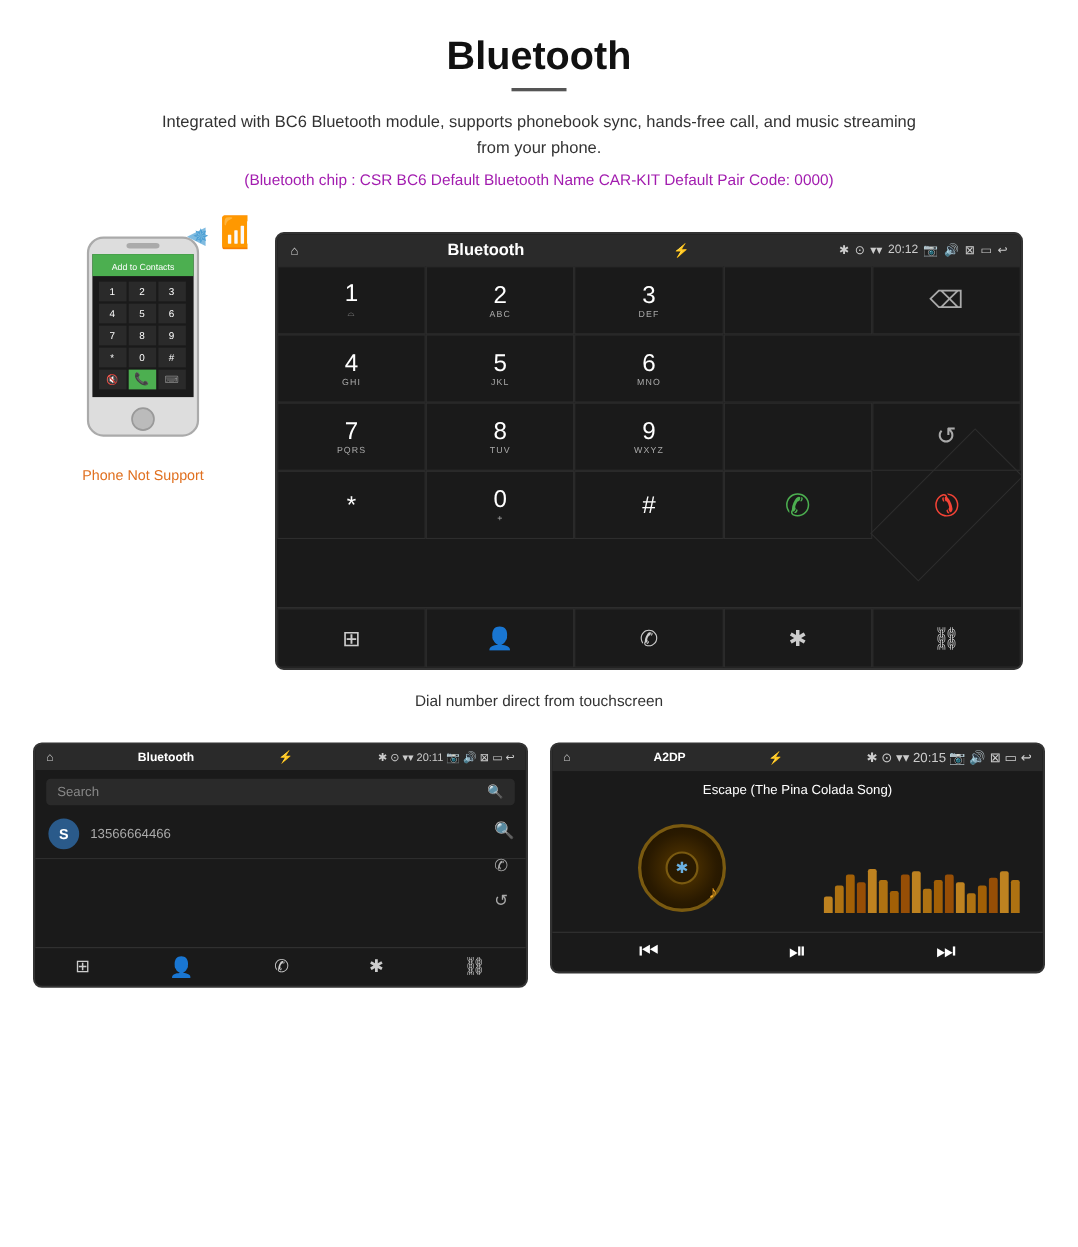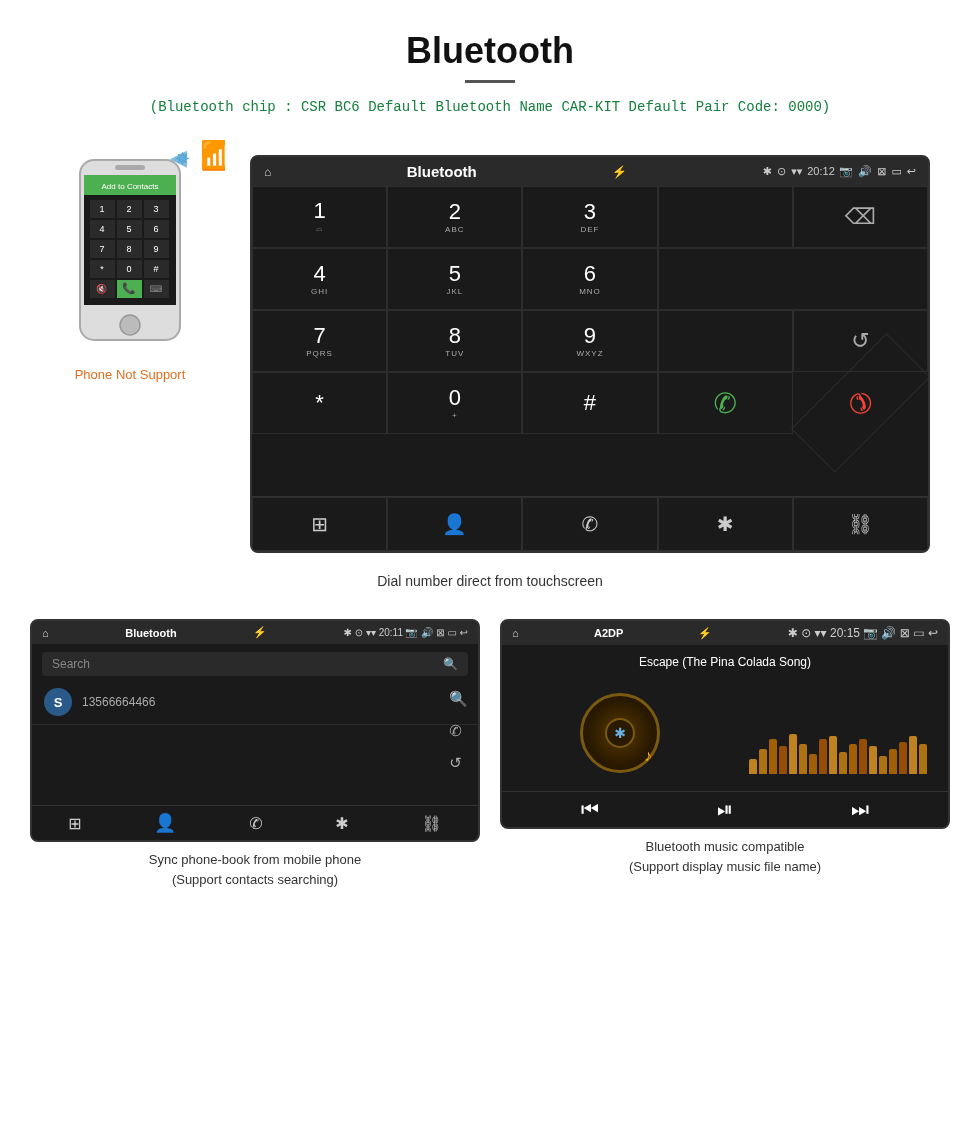--- a/index.html
+++ b/index.html
@@ -29,23 +29,22 @@
     }
     .page-description {
       font-size: 15px;
       color: #333;
       line-height: 1.6;
       max-width: 700px;
       margin: 0 auto 8px;
     }
     .bluetooth-specs {
       font-size: 14px;
-      color: #15803d;
+      color: #a21caf;
       margin-bottom: 20px;
-      font-family: Liberation Mono, monospace;
     }
 
     
     .main-section {
       display: flex;
       align-items: flex-start;
       padding: 10px 30px;
       gap: 20px;
     }
     .phone-image-col {
@@ -321,20 +320,21 @@
     .screen-device-wrapper {
       position: relative;
     }
   </style>
 </head>
 <body>
 
 <div class="page-title-section">
   <h1 class="page-title">Bluetooth</h1>
   <div class="title-underline"></div>
+  <p class="page-description">Integrated with BC6 Bluetooth module, supports phonebook sync, hands-free call, and music streaming from your phone.</p>
   <div class="bluetooth-specs">(Bluetooth chip : CSR BC6   Default Bluetooth Name CAR-KIT    Default Pair Code: 0000)</div>
 </div>
 
 <div class="main-section">
 
   <div class="phone-image-col">
     <div class="phone-svg-wrap">
       
       <div class="bluetooth-signal" style="position:absolute;top:-25px;right:-35px;">
         <svg width="55" height="50" viewBox="0 0 55 50">
@@ -518,24 +518,20 @@
 
         <div class="pb-bottom">
           <span class="pb-bottom-icon">⊞</span>
           <span class="pb-bottom-icon active" style="color:#f5a623;font-size:18px;">👤</span>
           <span class="pb-bottom-icon">✆</span>
           <span class="pb-bottom-icon">✱</span>
           <span class="pb-bottom-icon">⛓</span>
         </div>
       </div>
     </div>
-    <div class="screen-caption">
-      <span style="white-space:pre-line;">Sync phone-book from mobile phone
-(Support contacts searching)</span>
-    </div>
   </div>
 
   <div class="screen-block">
     <div class="screen-device-wrapper" style="width:100%;">
       <div class="screen-device music-screen">
         <div class="screen-statusbar">
           <span>⌂</span>
           <span style="font-weight:bold;color:#fff;">A2DP</span>
           <span>⚡</span>
           <span style="font-size:12px;color:#ccc;">✱ ⊙ ▾▾ <span>20:15</span> 📷 🔊 ⊠ ▭ ↩</span>
@@ -574,19 +570,15 @@
           </div>
         </div>
 
         <div class="pb-bottom" style="justify-content:space-around;padding:6px 20px;">
           <span style="color:#fff;font-size:20px;">⏮</span>
           <span style="color:#fff;font-size:20px;">⏯</span>
           <span style="color:#fff;font-size:20px;">⏭</span>
         </div>
       </div>
     </div>
-    <div class="screen-caption">
-      <span style="white-space:pre-line;">Bluetooth music compatible
-(Support display music file name)</span>
-    </div>
   </div>
 
 </div>
 
 </body></html>

